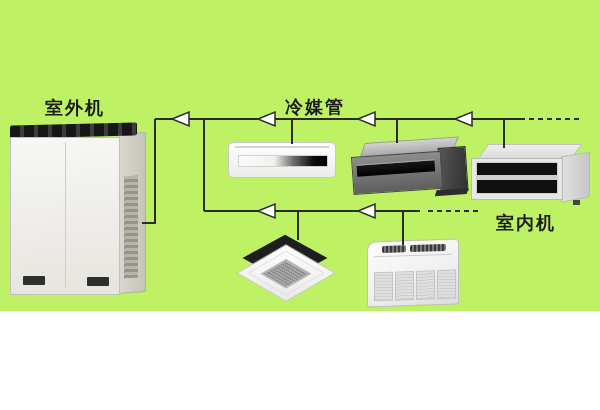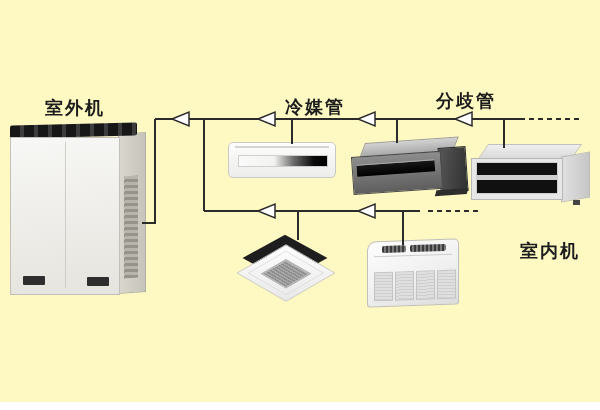--- a/index.html
+++ b/index.html
@@ -1,17 +1,17 @@
 <!DOCTYPE html>
 <html><head>
 <meta charset="utf-8">
 <style>
   html,body{margin:0;padding:0;}
   .canvas{
-    position:relative;width:600px;height:402px;background:#fef9c3;overflow:hidden;
+    position:relative;width:600px;height:311px;background:#bef264;overflow:hidden;
     font-family:"DejaVu Serif","Liberation Serif",serif;
     text-align:center;
   }
   .lbl{
     position:absolute;font-size:18px;font-weight:600;color:#1c1c1c;letter-spacing:2px;white-space:nowrap;
   }
   #pipes{position:absolute;left:0;top:0;z-index:5;}
 
   
   .outdoor{position:absolute;left:8px;top:121px;width:136px;height:180px;z-index:2;}
@@ -111,22 +111,21 @@
       <polygon points="258,119 275,112 275,126"></polygon>
       <polygon points="358,119 375,112 375,126"></polygon>
       <polygon points="455,119 472,112 472,126"></polygon>
       <polygon points="258,211 275,204 275,218"></polygon>
       <polygon points="358,211 375,204 375,218"></polygon>
     </g>
   </svg>
 
   <div class="lbl" style="left:45px;top:96px;">室外机</div>
   <div class="lbl" style="left:285px;top:95px;">冷媒管</div>
-  <div class="lbl" style="left:436px;top:89px;">分歧管</div>
-  <div class="lbl" style="left:520px;top:211px;margin-top:28px;">室内机</div>
+  <div class="lbl" style="left:496px;top:211px;">室内机</div>
 
   <div class="outdoor">
     <div class="ou-side">
       <div class="ou-grille"></div>
     </div>
     <div class="ou-top"></div>
     <div class="ou-front">
       <div class="ou-divider"></div>
       <div class="ou-slot s1"></div>
       <div class="ou-slot s2"></div>

